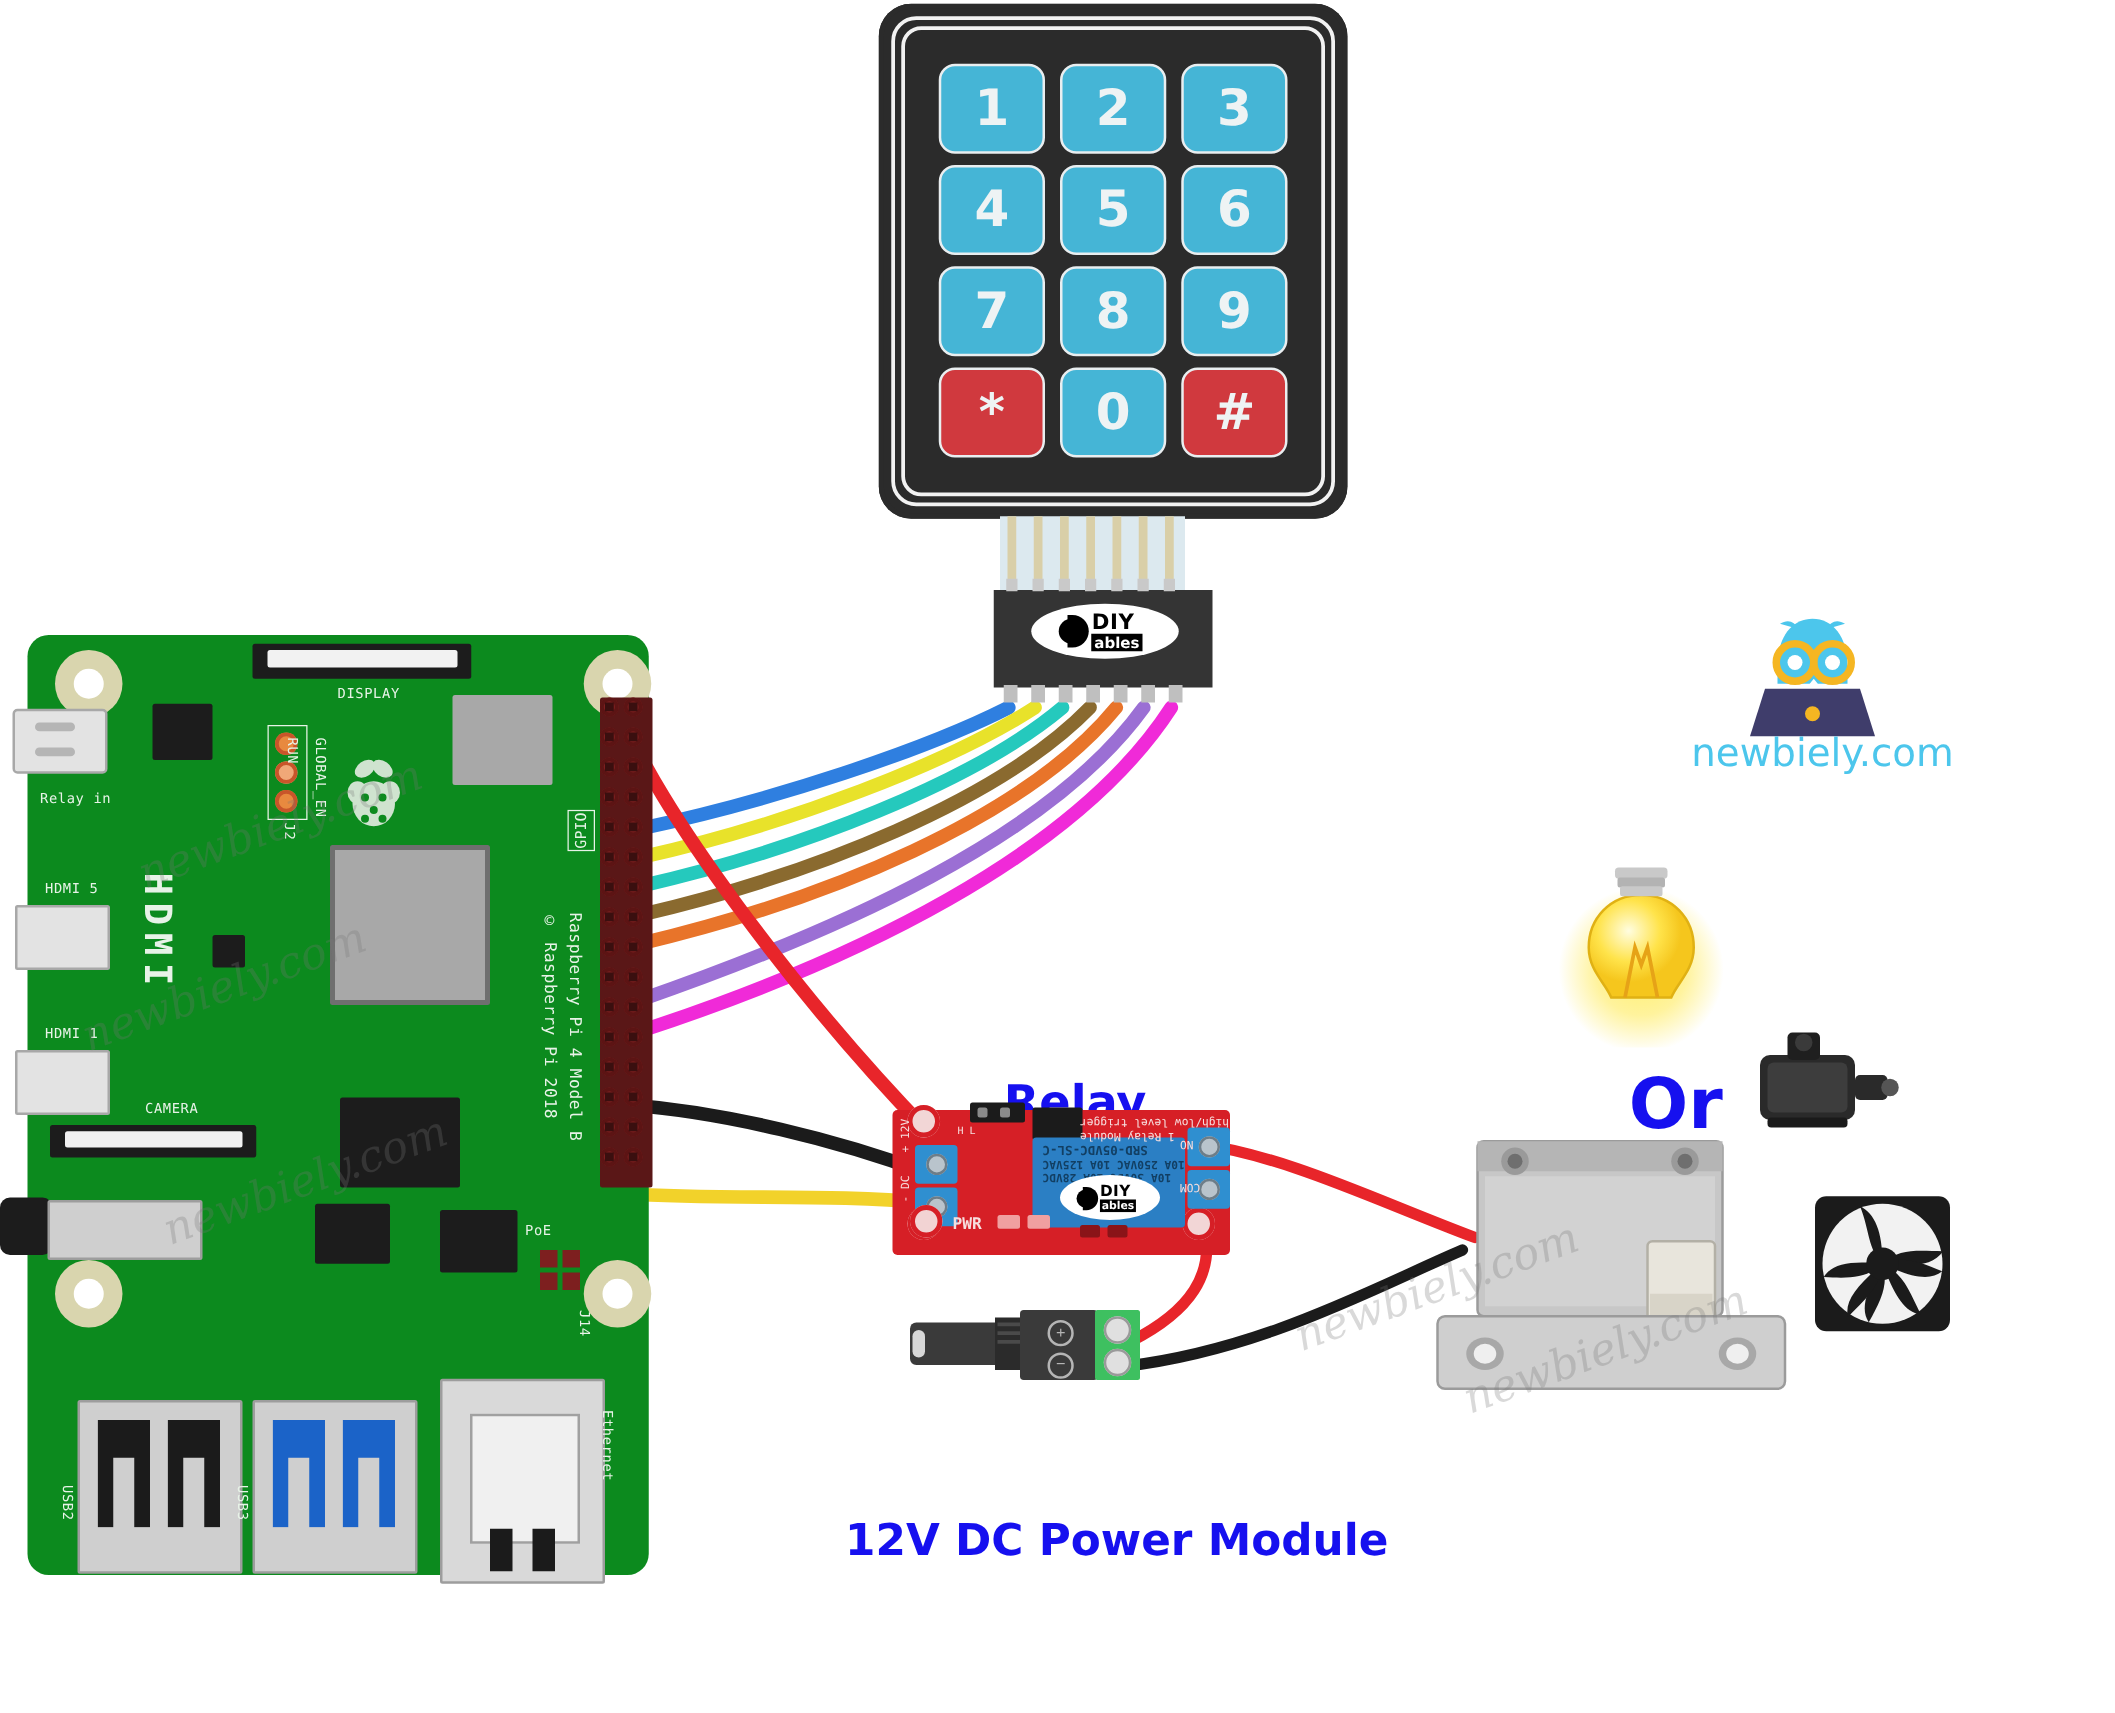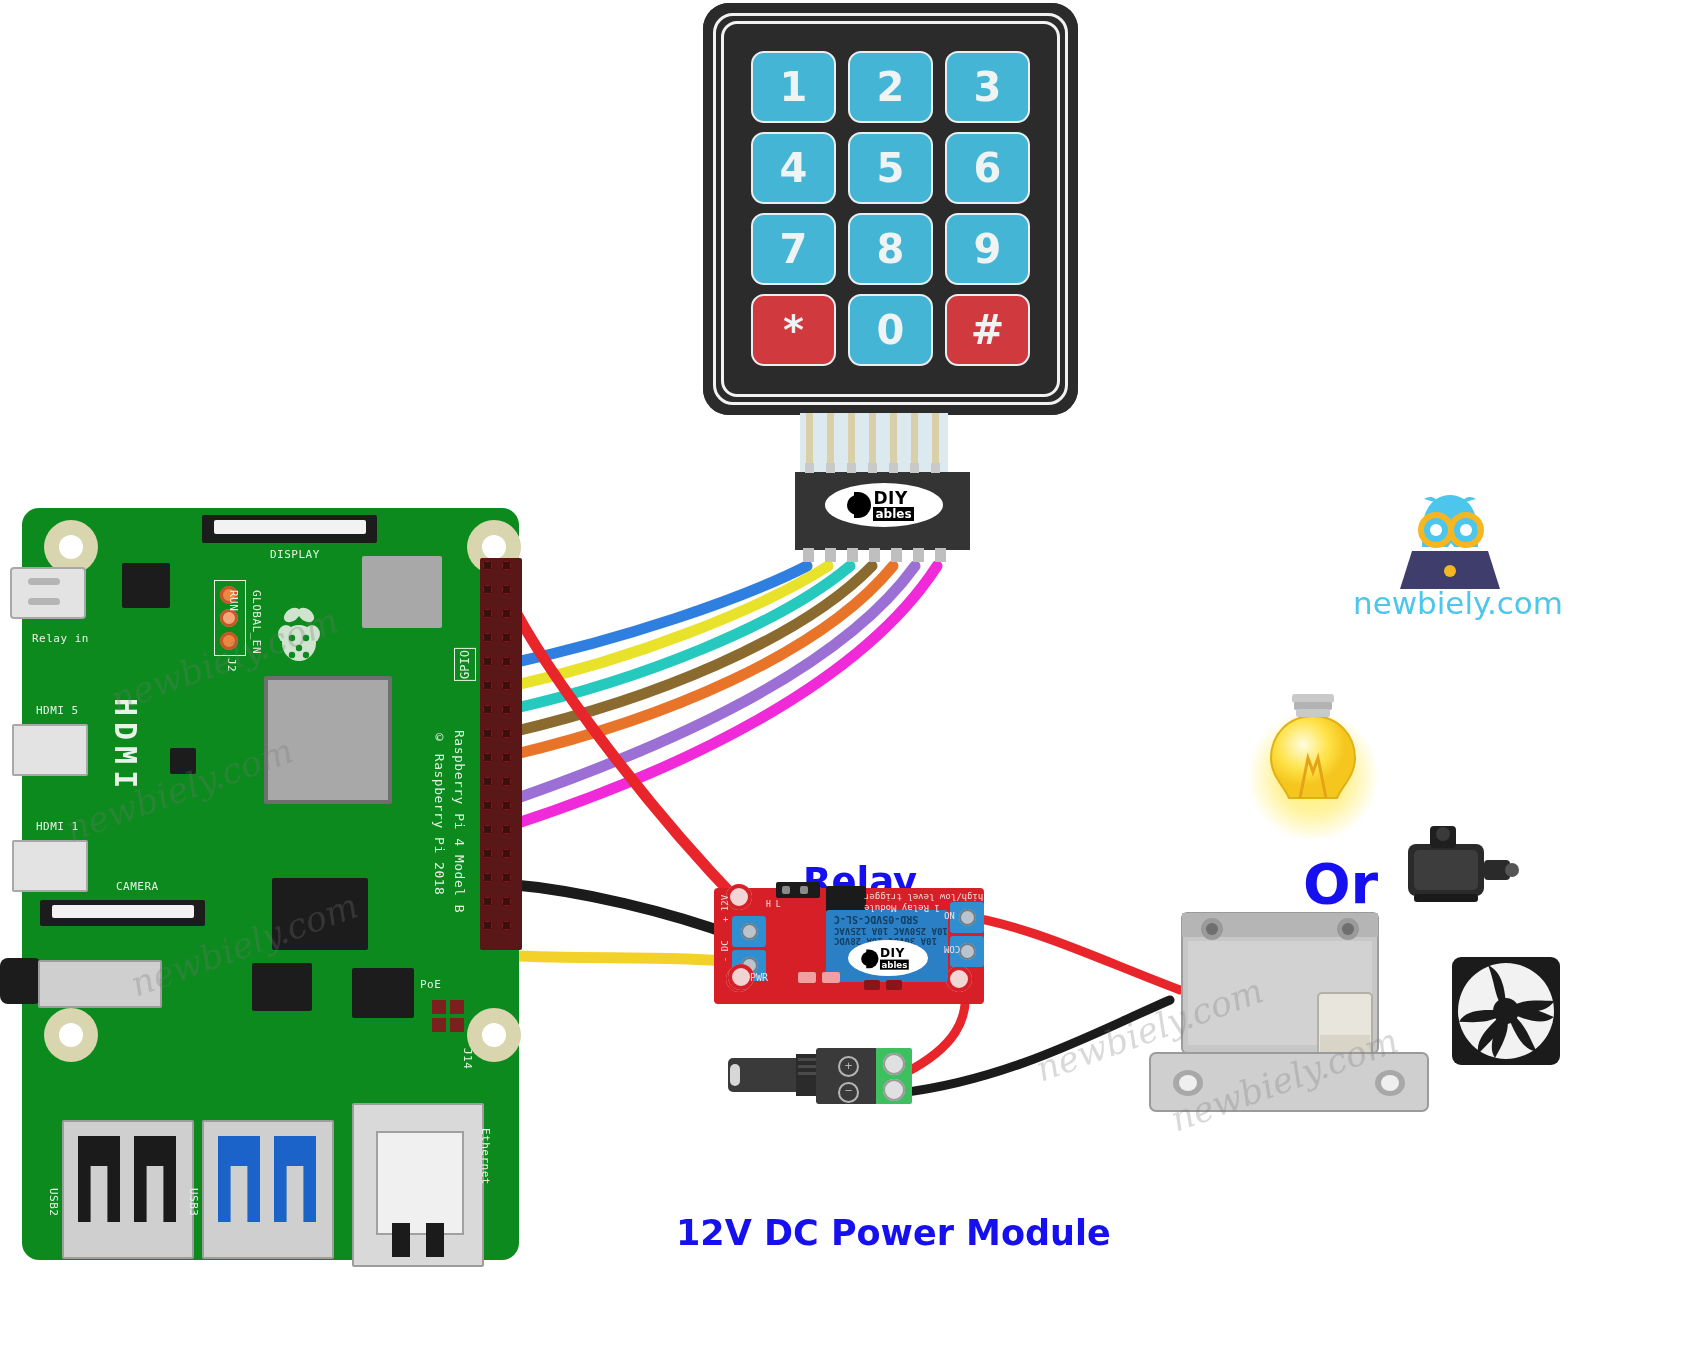--- a/index.html
+++ b/index.html
@@ -419,21 +419,21 @@
 
   <div class="term" style="left:236px;top:14px"></div>
   <div class="term" style="left:236px;top:48px"></div>
   <div class="relay-silk" style="left:230px;top:22px">NO</div>
   <div class="relay-silk" style="left:230px;top:56px">COM</div>
 
   <div class="relay-silk" style="left:150px;top:4px">high/low level trigger</div>
   <div class="relay-silk" style="left:150px;top:15px">1 Relay Module</div>
 
   <div style="position:absolute;left:14px;top:76px;width:26px;height:26px;border-radius:50%;background:#f2d3d3;box-shadow:inset 0 0 0 4px #d61f26"></div>
-  <div class="relay-silk-u" style="left:36px;top:84px;font-size:10px;font-weight:normal">PWR</div>
+  <div class="relay-silk-u" style="left:48px;top:84px;font-size:13px;font-weight:bold">PWR</div>
 
   <div class="chip" style="left:84px;top:84px;width:18px;height:11px;background:#f0a0a0"></div>
   <div class="chip" style="left:108px;top:84px;width:18px;height:11px;background:#f0a0a0"></div>
   <div class="chip" style="left:150px;top:92px;width:16px;height:10px;background:#8a1418"></div>
   <div class="chip" style="left:172px;top:92px;width:16px;height:10px;background:#8a1418"></div>
 </div>
 
 <div class="abs" id="dcjack">
   <div style="position:absolute;left:0;top:16px;width:86px;height:34px;background:#3a3a3a;border-radius:5px 2px 2px 5px"></div>
   <div style="position:absolute;left:2px;top:22px;width:10px;height:22px;background:#d7d7d7;border-radius:5px"></div>

